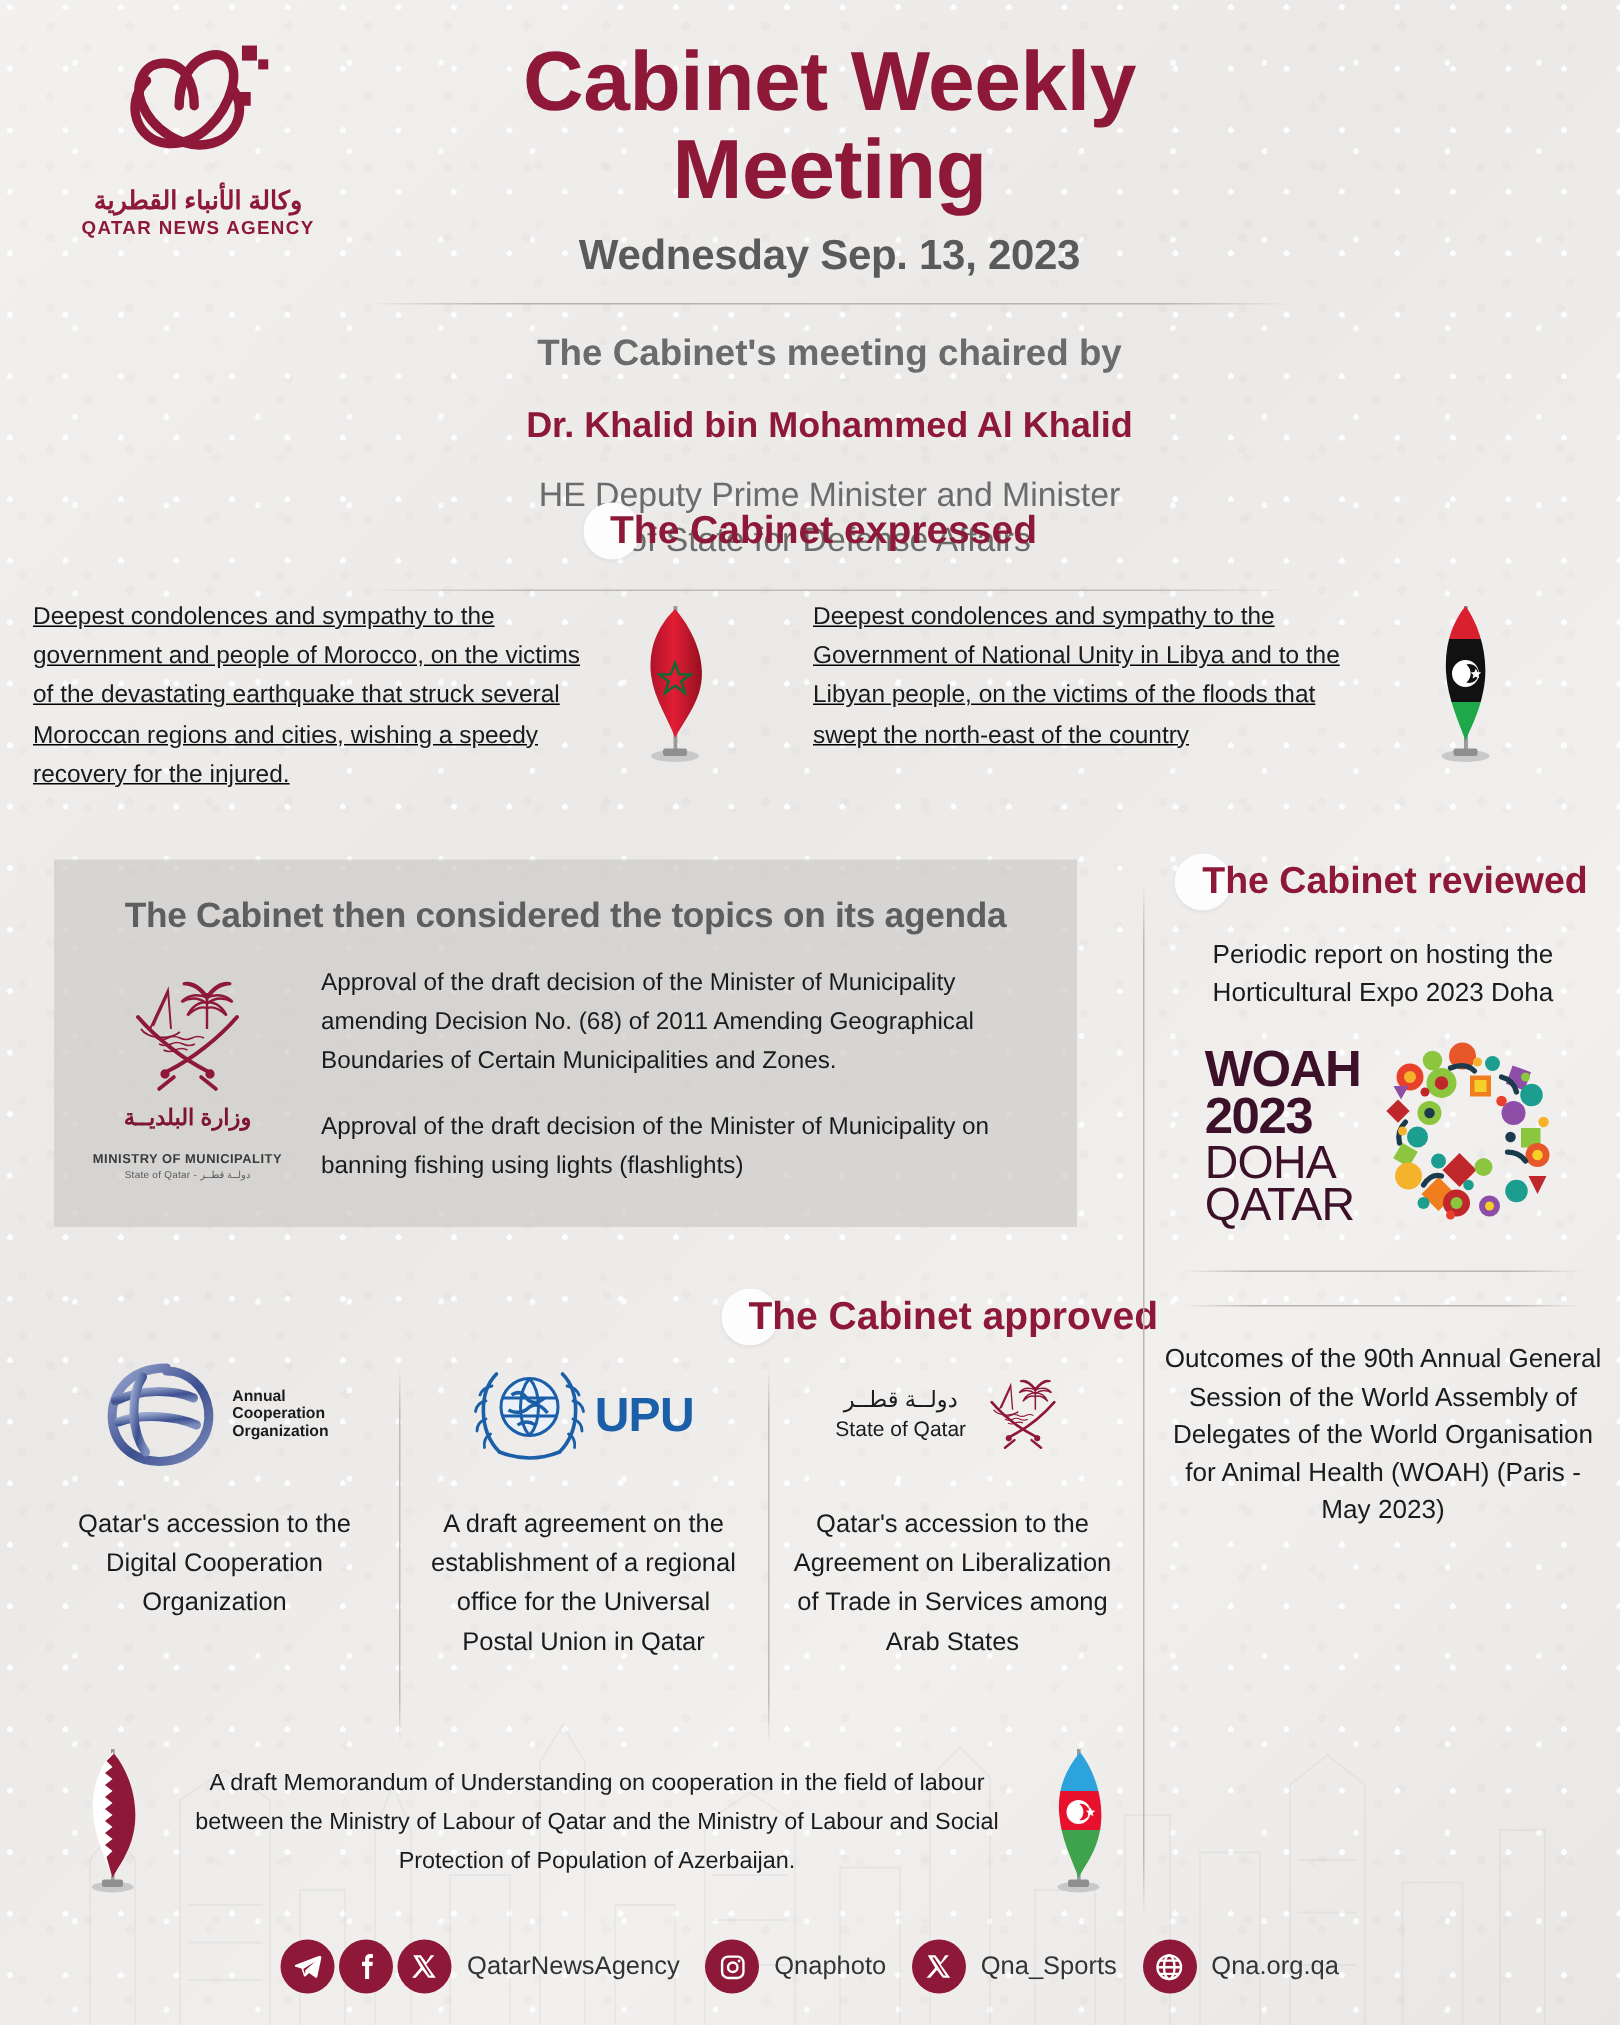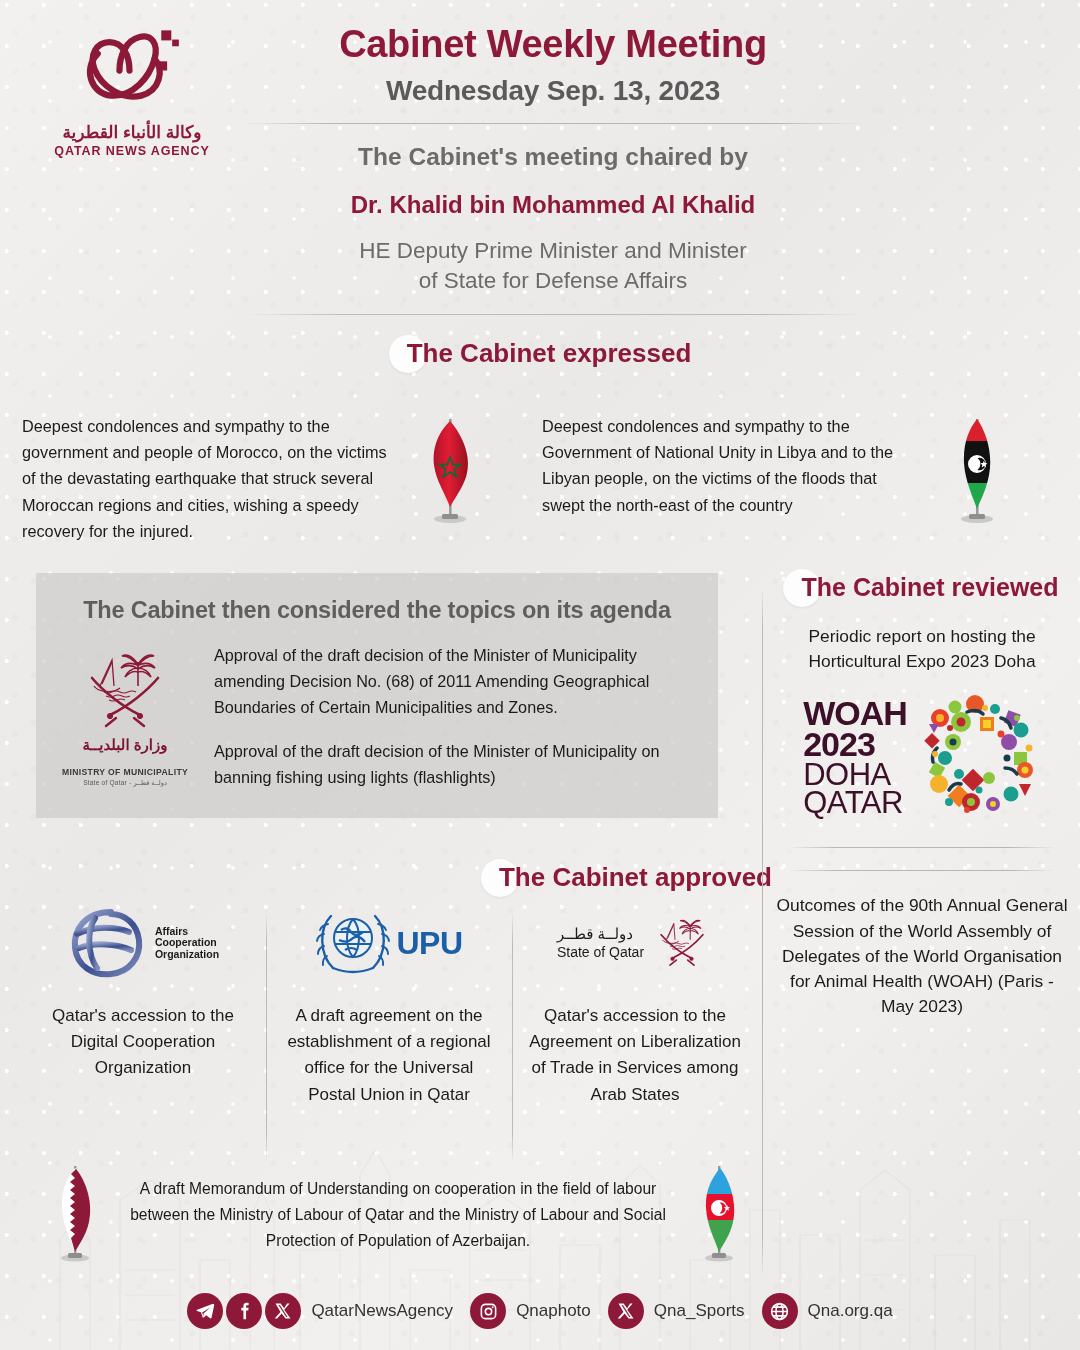--- a/index.html
+++ b/index.html
@@ -30,21 +30,21 @@
 
   
   .header { position: relative; height: 330px; }
   .qna-logo { position: absolute; left: 44px; top: 22px; width: 176px; text-align: center; }
   .qna-mark { width: 110px; height: 92px; margin: 0 auto; }
   .qna-ar { font-size: 17px; color: #8d1838; font-weight: 700; letter-spacing: .5px; margin-top: 4px; direction: rtl; }
   .qna-en { font-size: 12.5px; color: #8d1838; font-weight: 700; letter-spacing: .9px; margin-top: 1px; }
 
   .head-main { position: absolute; left: 238px; top: 24px; width: 630px; text-align: center; }
   .title-main {
-    font-size: 38px; font-weight: 700; color: #8d1838; letter-spacing: -.3px;
+    font-size: 56px; font-weight: 700; color: #8d1838; letter-spacing: -.3px;
     line-height: 1.06;
   }
   .title-date { font-size: 28px; font-weight: 700; color: #5a5a5a; margin-top: 11px; letter-spacing: -.2px; }
   .hr-thin { height: 1px; background: linear-gradient(to right, rgba(160,160,160,0) 0%, #b6b5b4 14%, #b6b5b4 86%, rgba(160,160,160,0) 100%); margin: 16px 6px 0; }
   .chair-line { font-size: 24.5px; font-weight: 700; color: #6b6b6b; margin-top: 19px; }
   .chair-name { font-size: 24px; font-weight: 700; color: #8d1838; margin-top: 20px; }
   .chair-role { font-size: 22.5px; color: #6b6b6b; margin-top: 17px; line-height: 1.33; font-weight: 400; }
   .hr-thin2 { height: 1px; background: linear-gradient(to right, rgba(160,160,160,0) 0%, #bdbcbb 16%, #bdbcbb 84%, rgba(160,160,160,0) 100%); margin: 18px 6px 0; }
 
   
@@ -52,21 +52,21 @@
   .sec-head .bubble {
     position: absolute; left: 0; top: 50%; transform: translateY(-50%);
     width: 38px; height: 38px; border-radius: 50%;
     background: #fdfdfd; box-shadow: 0 1px 3px rgba(0,0,0,.07);
   }
   .sec-head .txt { position: relative; font-size: 26px; font-weight: 700; color: #8d1838; }
 
   .expressed-wrap { text-align: center; margin-top: 8px; }
 
   
-  .expressed-row { display: flex; margin-top: 42px; padding: 0 22px; }
+  .expressed-row { display: flex; margin-top: 27px; padding: 0 22px; text-decoration: underline; }
   .exp-col { display: flex; align-items: flex-start; }
   .exp-col.left { width: 520px; }
   .exp-col.right { width: 516px; }
   .exp-text { font-size: 16.3px; color: #1b1b1b; line-height: 1.61; }
   .exp-text.l { width: 375px; padding-top: 2px; }
   .exp-text.r { width: 380px; padding-top: 2px; }
   .flag-box { width: 110px; display: flex; justify-content: center; }
 
   
   .agenda-box {
@@ -378,21 +378,21 @@
             </linearGradient>
           </defs>
           <g fill="none" stroke="url(#dcoG)" stroke-width="6" stroke-linecap="round">
             <path d="M44 8 C18 8, 6 26, 8 44 C10 62, 26 72, 44 70 C62 68, 74 54, 72 36 C70 20, 58 10, 44 10"></path>
             <path d="M10 30 C26 22, 48 22, 62 28"></path>
             <path d="M12 44 C28 38, 50 40, 64 46"></path>
             <path d="M28 14 C20 26, 20 50, 30 64"></path>
           </g>
         </svg>
         <div style="text-align:left;line-height:1.08;margin-left:2px;color:#1b1b1b;font-weight:700;">
-          <div style="font-size:10.5px">Affairs</div>
+          <div style="font-size:10.5px">Annual</div>
           <div style="font-size:10.5px">Cooperation</div>
           <div style="font-size:10.5px">Organization</div>
         </div>
       </div>
       <div class="app-text">Qatar's accession to the Digital Cooperation Organization</div>
     </div>
 
     <div class="app-col">
       <div class="app-logo">
         <svg width="76" height="74" viewBox="0 0 76 74">
@@ -420,21 +420,21 @@
             </g>
           </g>
         </svg>
         <div style="font-size:32px;font-weight:700;color:#1a5fa8;margin-left:5px;letter-spacing:-.5px;">UPU</div>
       </div>
       <div class="app-text">A draft agreement on the establishment of a regional office for the Universal Postal Union in Qatar</div>
     </div>
 
     <div class="app-col">
       <div class="app-logo">
-        <div style="text-align:left;margin-right:7px;line-height:1.25;">
+        <div style="text-align:center;margin-right:7px;line-height:1.25;">
           <div style="font-size:15px;color:#1b1b1b;direction:rtl;letter-spacing:1px;">دولــة قطــر</div>
           <div style="font-size:14px;color:#1b1b1b;">State of Qatar</div>
         </div>
         <svg width="62" height="66" viewBox="0 0 98 86">
           <g fill="#8d1838" stroke="#8d1838">
             <g stroke-width="1.6" fill="none">
               <path d="M62 38 L62 14"></path>
               <path d="M62 16 C56 8, 50 6, 46 8 C52 8, 58 12, 62 18"></path>
               <path d="M62 16 C68 8, 74 6, 78 8 C72 8, 66 12, 62 18"></path>
               <path d="M62 17 C54 14, 48 16, 45 20 C52 16, 58 18, 62 21"></path>

